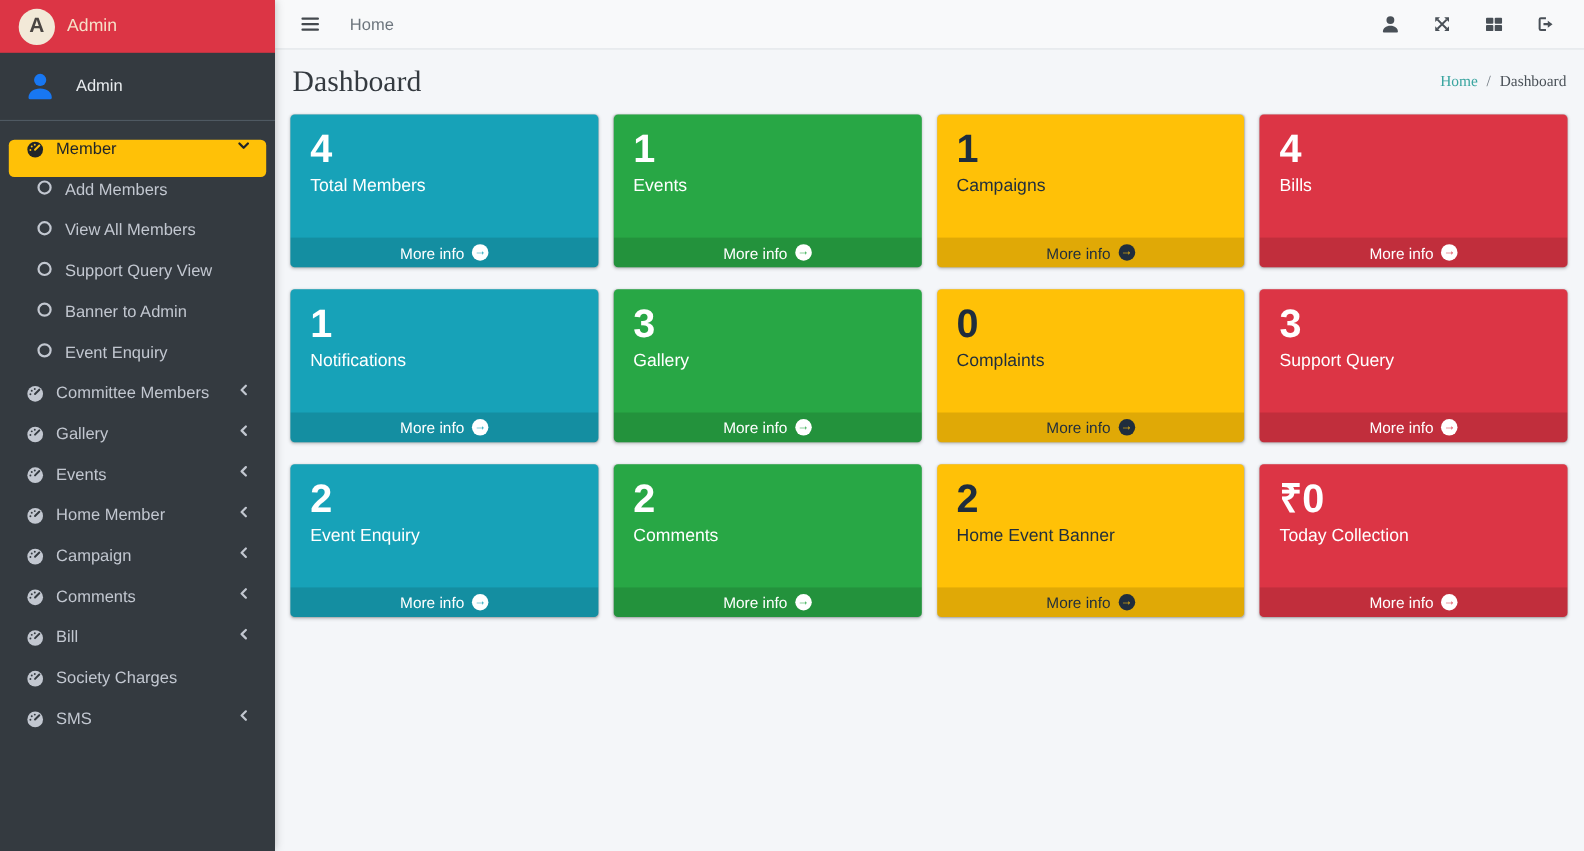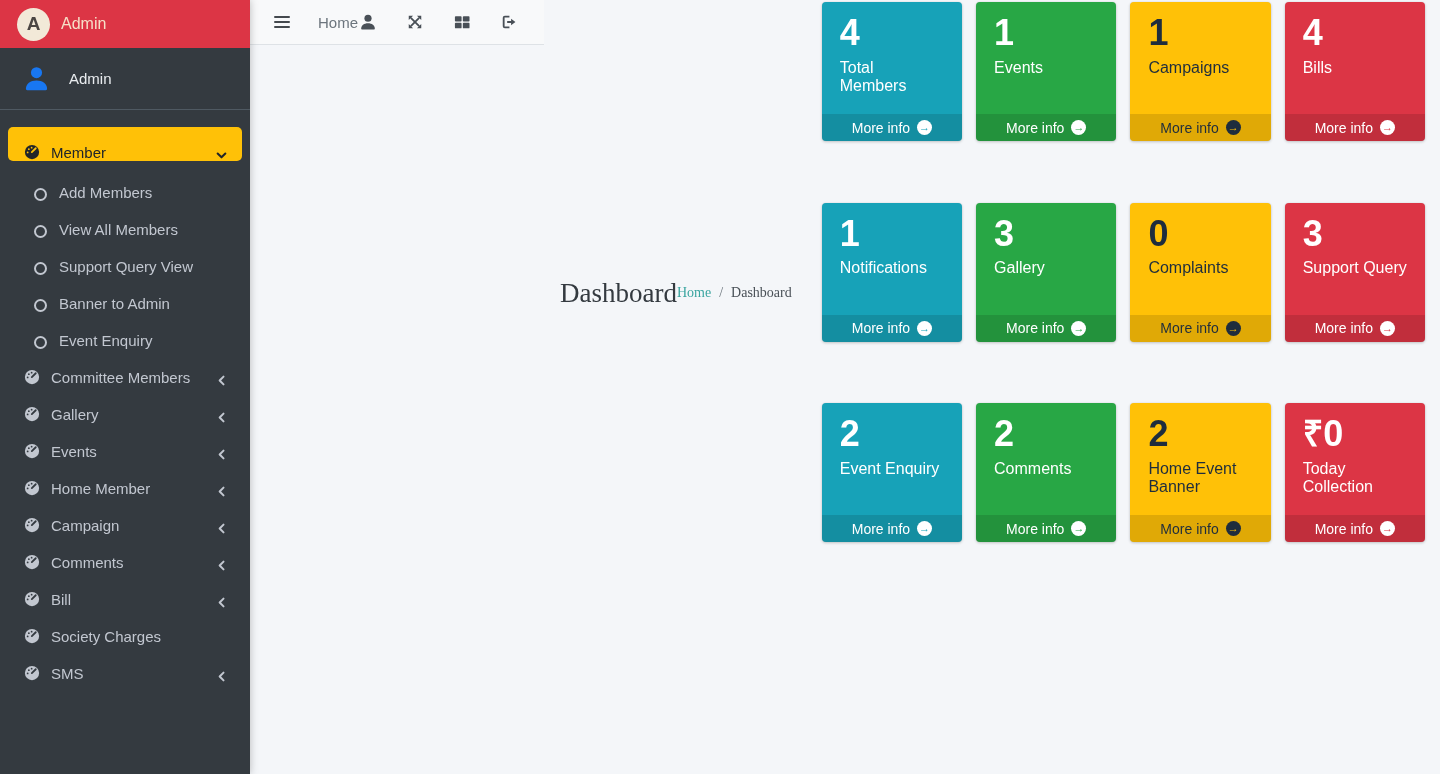--- a/index.html
+++ b/index.html
@@ -27,39 +27,39 @@
   .brand-text { color:var(--brand-fg,#f6e0c8); font-size:16px; }
   .user-panel {
     display:flex; align-items:center; gap:17px;
     padding:15px 0 15px 21px; border-bottom:1px solid #4f5962;
   }
   .user-panel svg { width:31px; height:31px; fill:var(--user-icon,#1877f2); }
   .user-name { color:#e9ecef; font-size:15px; }
 
   .menu { padding:17px 8px 0 8px; }
   .menu-item {
-    height:37px; display:flex; align-items:flex-end;
+    height:37px; display:flex; align-items:flex-start;
     color:var(--sidebar-fg,#c2c7d0); padding:0 15px; font-size:15px;
     cursor:pointer; --hole:var(--sidebar-bg,#343a40);
   }
   .menu-item.active {
     height:34px; background:var(--active-bg,#ffc107); border-radius:5px;
     color:var(--active-fg,#212529); margin-bottom:3px;
     --hole:var(--active-bg,#ffc107);
   }
   .gauge-icon { width:18px; height:18px; margin-right:10px; flex:0 0 auto; fill:currentColor; }
   .circle-icon {
     width:13px; height:13px; border:2px solid currentColor; border-radius:50%;
     margin:0 12px 0 8px; flex:0 0 auto;
   }
   .menu-item.sub { padding-left:18px; }
   .chev { margin-left:auto; width:11px; height:11px; flex:0 0 auto; }
 
   
-  .main { margin-left:250px; height:584px; display:flex; flex-direction:row;border-radius:29px; }
+  .main { margin-left:250px; height:584px; display:flex; flex-direction:column;border-radius:29px; }
   .navbar {
     height:45px; background:var(--navbar-bg,#f8f9fa);
     border-bottom:1px solid #dee2e6;
     display:flex; align-items:center; padding:0 25px 0 22px; flex:0 0 auto;
   }
   .hamburger { display:flex; flex-direction:column; gap:3px; cursor:pointer; padding:4px 2px; }
   .hamburger span { width:16px; height:2px; background:#44494e; border-radius:1px; }
   .nav-home { margin-left:26px; color:#6c757d; font-size:15px; cursor:pointer; text-decoration:none; }
   .nav-right { margin-left:auto; display:flex; align-items:center; gap:27px; }
   .nav-btn { width:20px; height:20px; cursor:pointer; color:#495057; }

